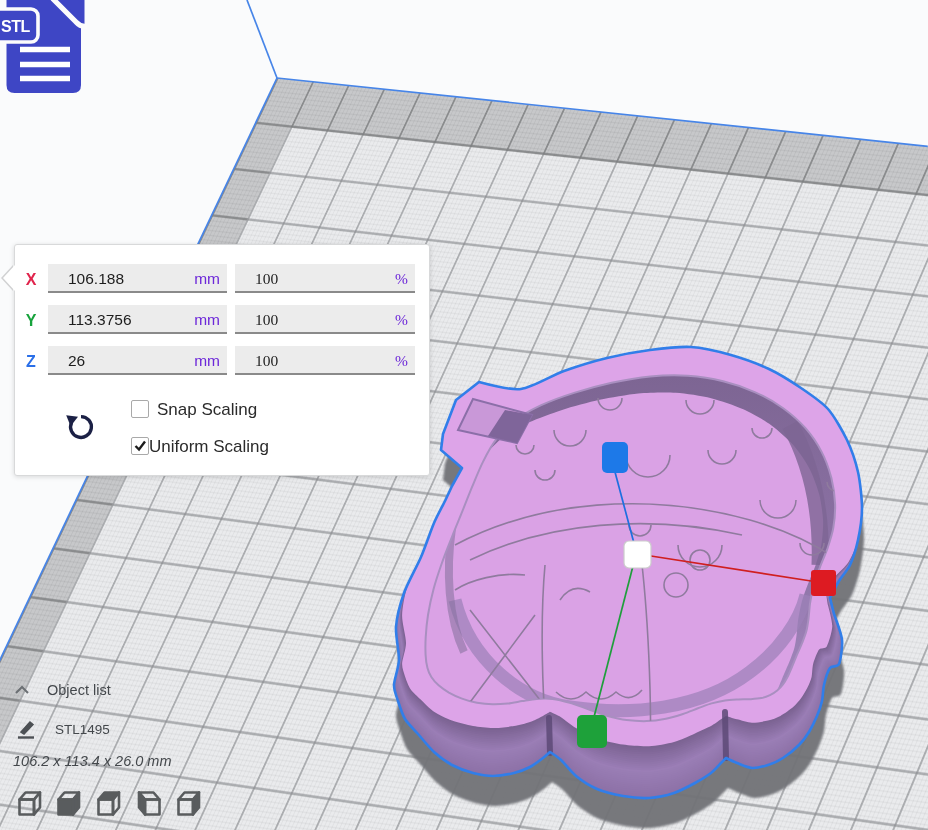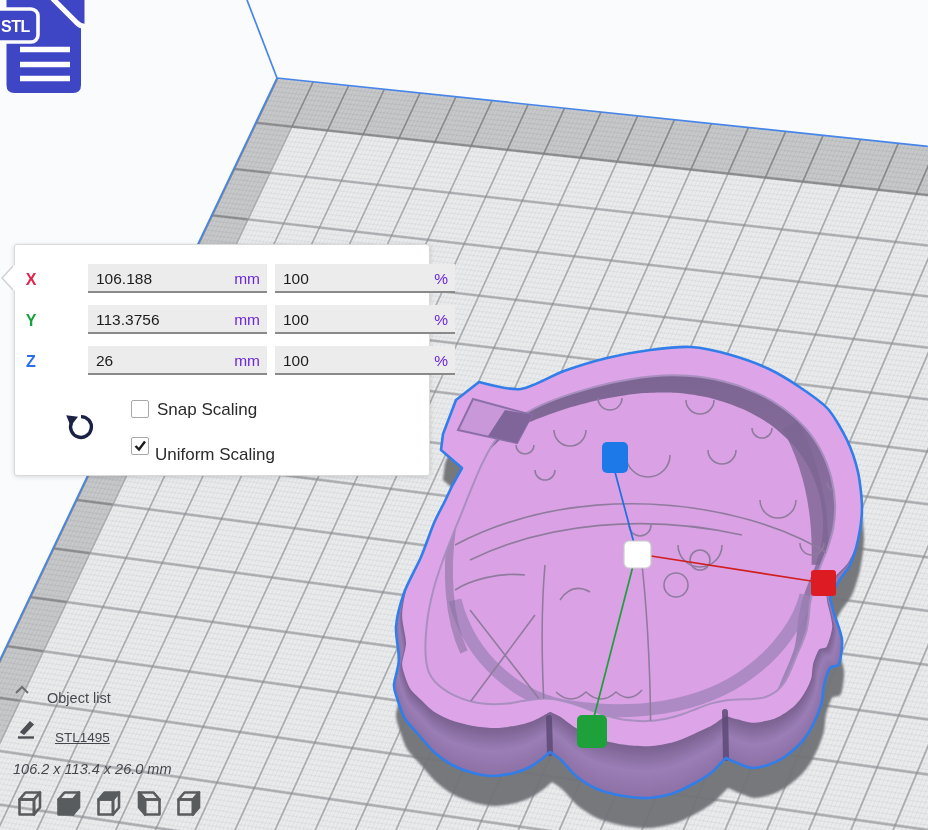--- a/index.html
+++ b/index.html
@@ -22,26 +22,26 @@
  background-size:40px 40px,40px 40px,4px 4px,4px 4px;}
 #scene{position:absolute;left:0;top:0;}
 .panel{position:absolute;left:14px;top:244px;width:414px;height:230px;background:#fff;
  border:1px solid #d8d9da;border-radius:3px;box-shadow:0 1px 5px rgba(0,0,0,.14);}
 .panel .tip{position:absolute;left:-12px;top:20px;width:0;height:0;
  border-top:13px solid transparent;border-bottom:13px solid transparent;border-right:12px solid #fff;
  filter:drop-shadow(-1.5px 0 0 #d0d1d2);}
 .row{position:absolute;height:31px;left:0;right:0;}
 .axl{position:absolute;left:7px;width:18px;font-size:16px;font-weight:700;line-height:31px;text-align:center;top:0;}
 .ibox{position:absolute;height:29px;background:#ececec;border-bottom:2px solid #8a8a8a;
- font-size:15.5px;color:#1d1d1d;line-height:29px;padding-left:8px;box-sizing:border-box;margin-left:40px;}
+ font-size:15.5px;color:#1d1d1d;line-height:29px;padding-left:20px;box-sizing:border-box;}
 .ibox .unit{position:absolute;right:7px;top:0;color:#6d28d9;}
-.b1{left:33px;width:179px;} .b2{left:220px;width:180px;}
+.b1{left:33px;width:179px;} .b2{left:220px;width:180px;font-family:Liberation Serif, serif;}
 .ck{position:absolute;width:16px;height:16px;border:1px solid #a9a9a9;border-radius:2px;background:#fff;}
 .cklab{position:absolute;font-size:17px;color:#2b2b2b;}
-.blt{position:absolute;color:#44484c;margin-top:8px;}
+.blt{position:absolute;color:#44484c;}
 </style></head><body>
 <div id="plate">
     <div class="inner"></div>
   </div>
 <svg id="scene" width="928" height="830" viewBox="0 0 928 830">
     <defs>
       <path id="sil" d="M479.0,382.0 C479.0,382.0 456.0,400.0 456.0,400.0 C456.0,400.0 443.0,434.0 443.0,434.0 C443.0,434.0 441.0,450.0 441.0,450.0 C441.0,450.0 462.0,468.0 462.0,468.0 C462.0,468.0 452.0,486.0 452.0,486.0 C452.0,486.0 447.3,496.2 445.0,501.0 C442.7,505.8 437.1,515.7 434.0,523.0 C430.9,530.3 424.9,547.9 421.0,557.0 C417.1,566.1 407.2,583.9 404.0,593.0 C400.8,602.1 396.6,618.3 396.0,627.0 C395.4,635.7 399.3,652.5 399.0,660.0 C398.7,667.5 394.1,679.7 394.0,685.0 C393.9,690.3 396.6,696.6 398.0,701.0 C399.4,705.4 402.4,714.7 405.0,719.0 C407.6,723.3 414.2,729.7 418.0,734.0 C421.8,738.3 429.6,748.0 434.0,752.0 C438.4,756.0 446.9,762.3 452.0,765.0 C457.1,767.7 467.7,771.6 473.0,773.0 C478.3,774.4 487.7,776.0 493.0,776.0 C498.3,776.0 509.2,774.2 514.0,773.0 C518.8,771.8 526.2,769.0 530.0,767.0 C533.8,765.0 540.4,760.0 543.0,758.0 C545.6,756.0 550.0,752.0 550.0,752.0 C550.0,752.0 557.6,756.9 561.0,760.0 C564.4,763.1 571.3,772.2 576.0,776.0 C580.7,779.8 590.9,786.4 597.0,789.0 C603.1,791.6 616.2,794.8 623.0,796.0 C629.8,797.2 642.4,798.4 649.0,798.0 C655.6,797.6 668.0,795.0 674.0,793.0 C680.0,791.0 690.2,785.6 695.0,783.0 C699.8,780.4 707.6,775.6 711.0,773.0 C714.4,770.4 719.0,765.0 721.0,763.0 C723.0,761.0 726.0,758.0 726.0,758.0 C726.0,758.0 733.6,761.7 737.0,763.0 C740.4,764.3 748.0,767.7 752.0,768.0 C756.0,768.3 764.0,766.3 768.0,765.0 C772.0,763.7 779.0,760.6 783.0,758.0 C787.0,755.4 795.6,748.4 799.0,745.0 C802.4,741.6 806.7,735.8 809.0,732.0 C811.3,728.2 815.3,720.0 817.0,716.0 C818.7,712.0 821.1,705.0 822.0,701.0 C822.9,697.0 823.0,689.3 824.0,685.0 C825.0,680.7 828.0,670.7 830.0,668.0 C832.0,665.3 837.4,667.6 839.0,664.0 C840.6,660.4 842.6,646.5 842.0,640.0 C841.4,633.5 834.0,614.0 834.0,614.0 C834.0,614.0 830.0,598.0 830.0,598.0 C830.0,598.0 836.4,585.3 839.0,581.0 C841.6,576.7 847.5,570.3 850.0,565.0 C852.5,559.7 856.4,547.4 858.0,540.0 C859.6,532.6 862.0,516.8 862.0,508.0 C862.0,499.2 860.0,480.8 858.0,472.0 C856.0,463.2 850.9,448.2 847.0,440.0 C843.1,431.8 834.0,415.8 828.0,409.0 C822.0,402.2 808.7,393.2 801.0,388.0 C793.3,382.8 778.1,373.3 769.0,369.0 C759.9,364.7 741.1,357.9 731.0,355.0 C720.9,352.1 701.5,347.6 691.0,347.0 C680.5,346.4 660.9,348.6 650.0,350.0 C639.1,351.4 618.2,355.3 607.0,358.0 C595.8,360.7 575.2,367.0 564.0,371.0 C552.8,375.0 532.0,387.6 521.0,389.0 C509.9,390.4 479.0,382.0 479.0,382.0 Z"></path>
       <path id="topf" d="M479.0,382.0 C479.0,382.0 456.0,400.0 456.0,400.0 C456.0,400.0 443.0,434.0 443.0,434.0 C443.0,434.0 441.0,450.0 441.0,450.0 C441.0,450.0 462.0,468.0 462.0,468.0 C462.0,468.0 452.0,486.0 452.0,486.0 C452.0,486.0 447.3,496.2 445.0,501.0 C442.7,505.8 437.0,516.0 434.0,523.0 C431.0,530.0 425.2,547.0 421.7,555.2 C418.3,563.4 410.0,578.5 407.4,586.3 C404.8,594.1 402.3,607.8 402.1,615.2 C401.9,622.5 406.0,636.6 406.0,642.9 C406.0,649.2 402.2,659.3 402.1,663.7 C402.0,668.1 404.1,673.5 405.2,676.9 C406.3,680.2 408.6,686.3 410.6,689.2 C412.6,692.2 417.7,696.6 420.7,699.5 C423.7,702.4 429.9,709.0 434.0,711.8 C438.1,714.5 446.9,718.8 452.0,720.6 C457.1,722.5 467.7,725.1 473.0,726.1 C478.3,727.0 487.7,728.1 493.0,728.1 C498.3,728.1 509.2,726.8 514.0,726.1 C518.8,725.3 526.2,723.3 530.0,722.0 C533.8,720.7 540.4,717.2 543.0,715.9 C545.6,714.5 550.0,711.8 550.0,711.8 C550.0,711.8 557.6,715.1 561.0,717.2 C564.4,719.3 571.3,725.3 576.0,728.1 C580.7,730.9 590.9,736.4 597.0,738.5 C603.1,740.7 616.2,743.6 623.0,744.6 C629.8,745.6 642.4,746.6 649.0,746.3 C655.6,745.9 668.0,743.7 674.0,742.0 C680.0,740.3 690.2,735.5 695.0,733.4 C699.8,731.3 707.6,727.9 711.0,726.1 C714.4,724.2 719.0,720.6 721.0,719.3 C723.0,717.9 726.0,715.9 726.0,715.9 C726.0,715.9 733.6,718.4 737.0,719.3 C740.4,720.1 748.0,722.5 752.0,722.7 C756.0,722.8 764.3,721.5 768.0,720.6 C771.7,719.7 777.1,717.6 780.4,715.9 C783.7,714.1 790.5,709.3 793.2,707.0 C795.9,704.7 799.3,700.7 801.2,698.1 C803.1,695.5 806.2,689.9 807.6,687.2 C809.0,684.4 810.9,679.9 811.6,676.9 C812.3,673.8 812.2,667.3 813.2,663.7 C814.2,660.2 817.3,651.8 819.1,649.6 C820.9,647.3 825.2,649.3 826.9,646.2 C828.6,643.2 832.2,631.6 832.3,626.1 C832.4,620.7 827.7,604.2 827.7,604.2 C827.7,604.2 825.6,590.6 825.6,590.6 C825.6,590.6 832.7,579.7 835.7,576.0 C838.7,572.3 845.5,566.9 848.4,562.2 C851.3,557.5 856.2,547.0 858.0,540.0 C859.8,533.0 862.0,516.8 862.0,508.0 C862.0,499.2 860.0,480.8 858.0,472.0 C856.0,463.2 850.9,448.2 847.0,440.0 C843.1,431.8 834.0,415.8 828.0,409.0 C822.0,402.2 808.7,393.2 801.0,388.0 C793.3,382.8 778.1,373.3 769.0,369.0 C759.9,364.7 741.1,357.9 731.0,355.0 C720.9,352.1 701.5,347.6 691.0,347.0 C680.5,346.4 660.9,348.6 650.0,350.0 C639.1,351.4 618.2,355.3 607.0,358.0 C595.8,360.7 575.2,367.0 564.0,371.0 C552.8,375.0 532.0,387.6 521.0,389.0 C509.9,390.4 479.0,382.0 479.0,382.0 Z"></path>
       <path id="cav" d="M515.4,420.0 C509.6,424.4 500.9,433.3 496.7,438.7 C492.5,444.1 486.2,455.4 483.1,461.6 C479.9,467.8 475.0,479.9 472.3,486.4 C469.6,492.9 464.9,504.8 462.3,511.4 C459.7,517.9 454.7,529.9 452.1,536.6 C449.4,543.3 444.3,556.1 441.9,563.0 C439.5,569.8 435.2,582.9 433.4,589.7 C431.6,596.4 429.0,608.9 428.0,615.0 C427.0,621.2 426.0,632.1 425.7,637.3 C425.4,642.5 425.4,651.0 425.6,654.9 C425.8,658.9 426.6,664.8 427.4,667.7 C428.1,670.6 430.0,674.9 431.5,677.2 C433.0,679.5 436.4,683.3 438.6,685.3 C440.9,687.3 445.9,690.8 448.9,692.6 C451.9,694.3 458.3,697.3 462.0,698.6 C465.6,700.0 473.0,702.0 477.0,702.7 C480.9,703.4 488.6,704.2 492.6,704.3 C496.6,704.4 503.9,703.9 507.8,703.5 C511.6,703.1 518.4,701.7 522.1,701.1 C525.9,700.5 532.7,699.1 536.7,698.9 C540.6,698.6 548.2,698.4 552.5,698.9 C556.8,699.4 565.1,701.4 569.7,702.7 C574.3,704.0 583.0,707.4 587.8,709.1 C592.6,710.8 601.7,714.3 606.7,715.7 C611.8,717.1 621.4,719.4 626.6,720.1 C631.7,720.7 641.6,721.2 646.7,721.1 C651.8,720.9 661.2,719.6 665.9,718.7 C670.6,717.8 678.9,715.3 683.0,714.0 C687.2,712.6 694.2,709.7 697.9,708.3 C701.6,707.0 708.0,704.4 711.6,703.4 C715.1,702.4 721.6,700.9 725.1,700.4 C728.6,699.9 735.2,699.6 738.6,699.4 C741.9,699.3 747.9,699.4 750.9,699.2 C753.8,699.0 758.8,698.6 761.3,698.1 C763.8,697.6 767.9,696.2 770.0,695.2 C772.0,694.2 775.5,691.9 777.2,690.5 C778.9,689.1 781.6,686.2 783.0,684.4 C784.3,682.7 786.4,679.1 787.6,676.8 C788.8,674.5 790.7,669.8 791.9,667.0 C793.1,664.2 795.5,658.3 796.8,655.2 C798.2,652.1 800.9,646.1 802.1,643.0 C803.3,639.9 805.5,634.4 806.3,631.3 C807.2,628.1 808.0,622.4 808.5,618.8 C809.0,615.2 809.4,608.0 810.0,603.7 C810.7,599.4 812.2,590.6 813.5,585.9 C814.7,581.2 818.0,572.1 819.9,567.3 C821.7,562.4 825.7,553.5 827.5,548.4 C829.2,543.2 832.4,533.5 833.3,527.8 C834.3,522.0 835.3,510.5 835.1,504.1 C834.8,497.6 833.1,484.7 831.4,477.9 C829.6,471.2 825.0,458.3 821.6,451.9 C818.3,445.4 810.5,433.9 805.5,428.2 C800.5,422.5 789.7,412.9 783.2,408.2 C776.7,403.5 763.1,395.8 755.3,392.3 C747.5,388.8 731.9,383.3 723.1,381.2 C714.3,379.0 697.3,376.4 687.8,375.8 C678.4,375.2 660.2,375.6 650.3,376.5 C640.4,377.5 621.5,380.7 611.6,382.8 C601.7,385.0 583.3,390.0 574.1,392.9 C565.0,395.8 548.9,401.7 541.2,405.2 C533.6,408.8 521.2,415.6 515.4,420.0 Z"></path>
       <path id="cavfloor" d="M532.1,436.3 C526.7,440.3 518.2,448.2 514.1,452.9 C509.9,457.6 503.5,467.0 500.1,472.4 C496.8,477.8 491.4,488.5 488.6,494.5 C485.7,500.5 480.8,512.1 478.2,518.4 C475.6,524.7 470.8,536.7 468.4,543.2 C466.0,549.6 461.7,561.7 459.7,568.1 C457.6,574.5 454.1,586.2 452.5,592.2 C450.9,598.3 448.5,609.1 447.5,614.5 C446.5,619.8 445.2,629.1 444.7,633.6 C444.3,638.0 444.0,645.2 444.0,648.5 C444.1,651.9 444.6,657.0 445.1,659.3 C445.6,661.7 446.9,665.2 447.9,666.9 C448.9,668.6 451.2,671.2 452.8,672.6 C454.4,673.9 457.9,676.2 460.1,677.4 C462.3,678.5 466.9,680.5 469.6,681.3 C472.4,682.2 477.9,683.6 480.9,684.2 C484.0,684.7 490.1,685.3 493.4,685.5 C496.8,685.6 503.2,685.5 506.9,685.4 C510.5,685.3 517.5,684.7 521.5,684.5 C525.5,684.3 533.3,684.0 537.7,684.1 C542.1,684.2 550.7,684.6 555.4,685.2 C560.1,685.7 569.1,687.3 574.0,688.3 C578.8,689.3 587.8,691.7 592.6,692.9 C597.4,694.0 606.2,696.4 610.8,697.4 C615.5,698.4 623.9,700.0 628.4,700.5 C632.9,701.0 641.0,701.4 645.3,701.4 C649.7,701.3 657.4,700.6 661.6,700.0 C665.7,699.4 673.1,697.7 677.1,696.7 C681.1,695.8 688.3,693.6 692.3,692.6 C696.2,691.5 703.4,689.4 707.2,688.5 C711.0,687.6 718.1,686.0 721.7,685.3 C725.4,684.7 731.9,683.8 735.1,683.3 C738.3,682.9 743.8,682.3 746.3,682.0 C748.9,681.7 753.0,681.2 754.9,680.8 C756.8,680.4 759.7,679.6 761.1,679.0 C762.5,678.4 764.6,677.2 765.7,676.3 C766.8,675.4 768.5,673.5 769.4,672.1 C770.4,670.8 772.1,667.9 773.1,666.1 C774.1,664.3 776.0,660.3 777.0,658.0 C778.1,655.6 780.1,650.8 781.2,648.1 C782.3,645.4 784.2,640.3 785.2,637.4 C786.2,634.5 787.9,629.0 788.7,625.9 C789.5,622.7 790.9,616.6 791.7,613.0 C792.5,609.3 794.0,602.1 794.9,597.9 C795.9,593.7 797.9,585.2 799.1,580.6 C800.3,575.9 803.0,566.9 804.3,562.0 C805.7,557.1 808.4,547.9 809.5,542.9 C810.7,537.9 812.6,528.5 813.1,523.4 C813.6,518.2 814.0,508.5 813.6,503.1 C813.1,497.7 811.4,487.6 809.8,482.2 C808.2,476.8 804.1,466.7 801.1,461.5 C798.2,456.2 791.5,446.8 787.2,442.1 C782.9,437.4 773.7,429.3 768.1,425.3 C762.4,421.4 750.8,414.9 744.0,411.9 C737.2,409.0 723.6,404.5 715.8,402.7 C708.0,400.8 692.8,398.6 684.3,398.1 C675.8,397.5 659.5,397.7 650.6,398.4 C641.8,399.0 625.1,401.4 616.4,403.1 C607.8,404.8 591.9,408.9 583.9,411.4 C576.0,413.9 562.0,419.3 555.3,422.6 C548.6,425.8 537.4,432.4 532.1,436.3 Z"></path>
@@ -177,31 +177,31 @@
 <svg style="position:absolute;left:51px;top:167px" width="30" height="30" viewBox="0 0 30 30">
  <path d="M15,4.6 A10.4,10.4 0 1 1 5.6,10.5" fill="none" stroke="#1b2045" stroke-width="3.4"></path>
  <path d="M0.2,3.2 L12,4.8 L4.6,14.2 Z" fill="#1b2045"></path>
 </svg>
 <div class="ck" style="left:116px;top:155px;"></div>
 <div class="cklab" style="left:142px;top:155px;text-align:center;">Snap Scaling</div>
 <div class="ck" style="left:116px;top:192px;"></div>
 <svg style="position:absolute;left:118px;top:194px" width="14" height="14" viewBox="0 0 14 14">
  <path d="M2.5,7 L6,10.5 L12,2.5" fill="none" stroke="#1c1c1c" stroke-width="2.4"></path>
     </svg>
-<div class="cklab" style="left:140px;top:192px;margin-top:8px;">Uniform Scaling</div>
+<div class="cklab" style="left:134px;top:192px;">Uniform Scaling</div>
 </div>
 <svg style="position:absolute;left:14px;top:684px" width="16" height="12" viewBox="0 0 16 12">
 <path d="M2,9 L8,3 L14,9" fill="none" stroke="#6b6f73" stroke-width="2"></path>
   </svg>
 <div class="blt" style="left:47px;top:682px;font-size:14.5px;">Object list</div>
 <svg style="position:absolute;left:17px;top:719px" width="20" height="20" viewBox="0 0 20 20">
 <path d="M4,13 L13,3 L16,5.5 L7,15 Z" fill="#4c5054" stroke="#4c5054" stroke-width="1.5"></path>
 <path d="M1,18.5 L17,18.5" stroke="#4c5054" stroke-width="2.4"></path>
   </svg>
-<div class="blt" style="left:55px;top:722px;font-size:13.5px;text-decoration:underline;">STL1495</div>
+<div class="blt" style="left:55px;top:722px;font-size:13.5px;">STL1495</div>
 <div class="blt" style="left:13px;top:753px;font-size:14.5px;font-style:italic;">106.2 x 113.4 x 26.0 mm</div>
 <svg style="position:absolute;left:17px;top:790px" width="26" height="28" viewBox="0 0 26 28">
     <g>
       <polygon points="2.5,9.5 17,9.5 17,24.5 2.5,24.5" fill="none" stroke="#595c5e" stroke-width="2.6" stroke-linejoin="round"></polygon>
       <polygon points="2.5,9.5 8.5,2.5 23,2.5 17,9.5" fill="none" stroke="#595c5e" stroke-width="2.6" stroke-linejoin="round"></polygon>
       <polygon points="17,9.5 23,2.5 23,17.5 17,24.5" fill="none" stroke="#595c5e" stroke-width="2.6" stroke-linejoin="round"></polygon>
       <path d="M17,9.5 L23,2.5 M2.5,9.5 L17,9.5 L17,24.5" fill="none" stroke="#595c5e" stroke-width="1.5"></path>
     </g>
   </svg>
 <svg style="position:absolute;left:56px;top:790px" width="26" height="28" viewBox="0 0 26 28">

